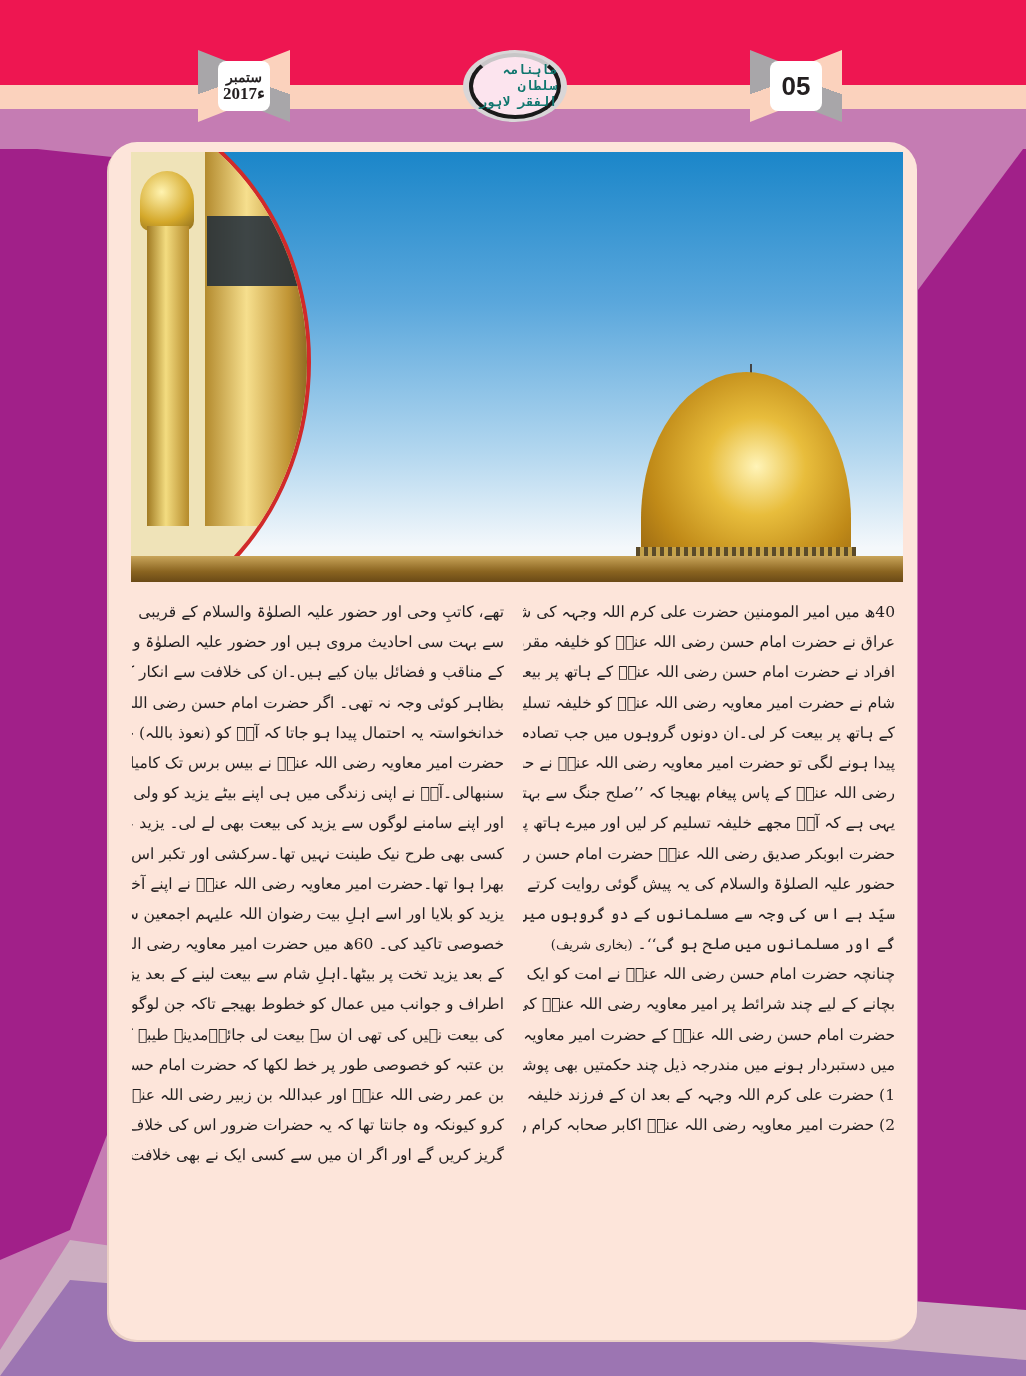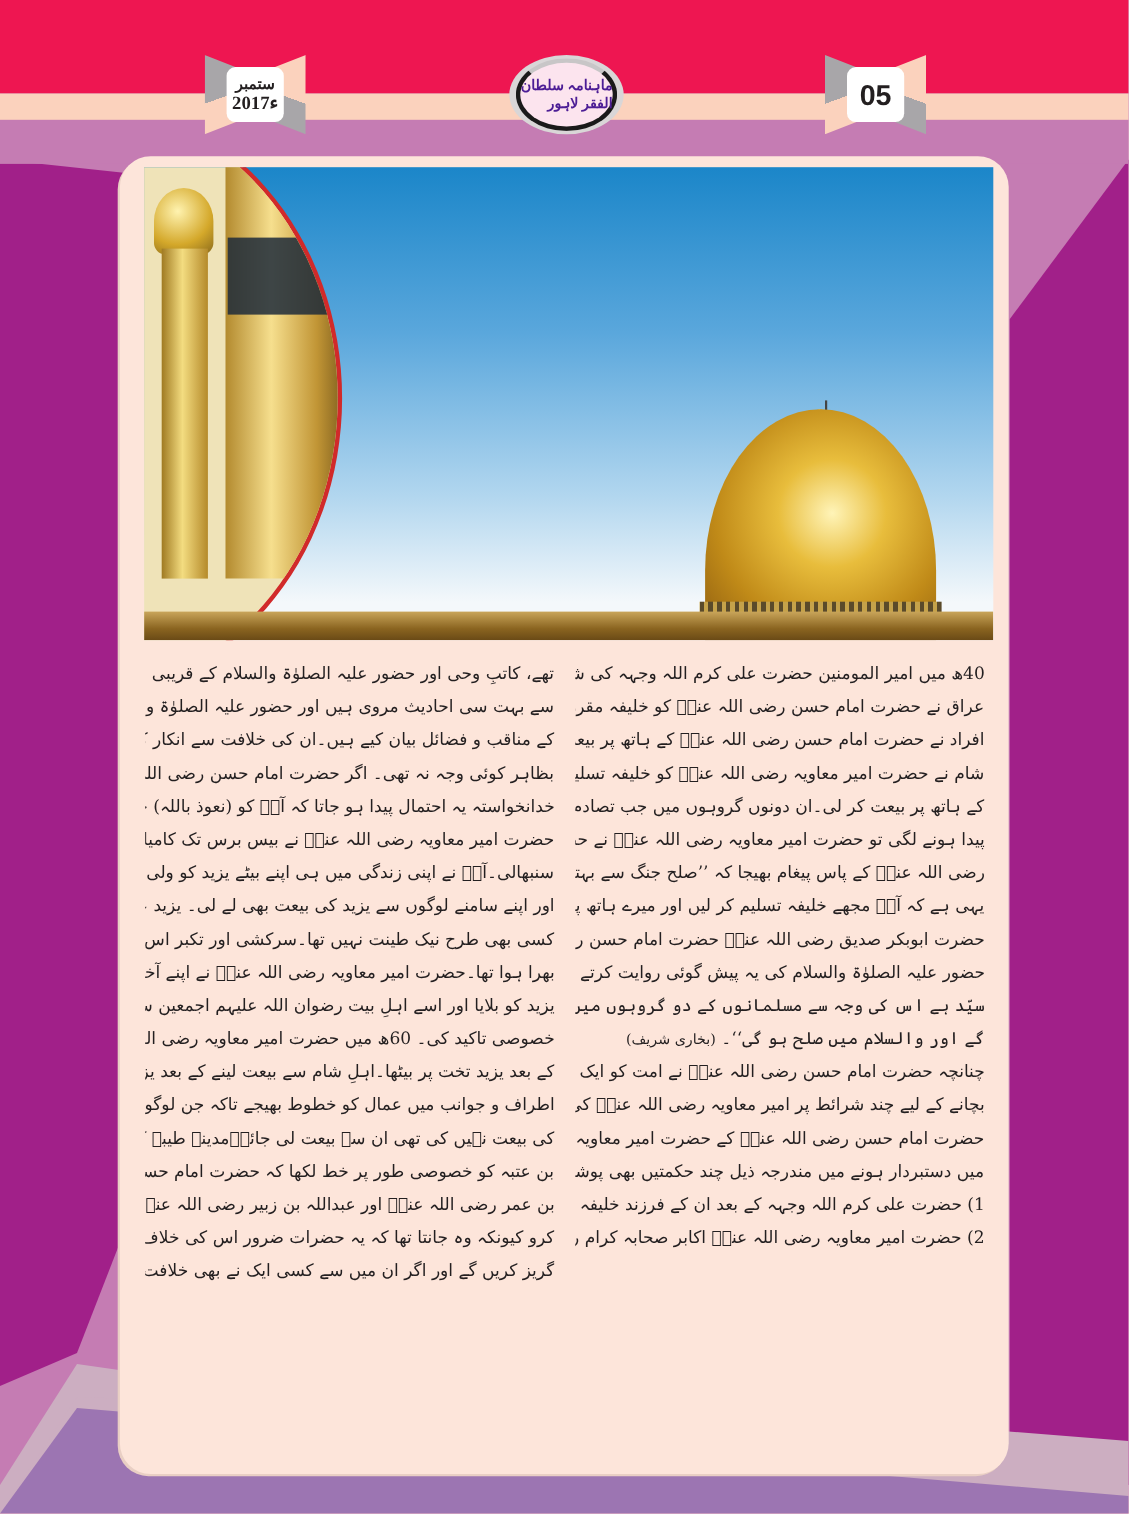--- a/index.html
+++ b/index.html
@@ -20,21 +20,21 @@
   .badge-box { position:absolute; left:20px; top:11px; width:52px; height:50px; background:#fff; border-radius:8px;
     display:flex; flex-direction:column; align-items:center; justify-content:center; color:#231f20; font-weight:bold; }
   .badge-month { font-family:"DejaVu Serif", serif; font-size:14px; line-height:16px; }
   .badge-year { font-family:Liberation Serif, serif; font-size:17px; line-height:18px; }
   .badge-page { font-family:"Liberation Sans", sans-serif; font-size:26px; }
 
   .logo { position:absolute; left:463px; top:50px; width:104px; height:72px; border-radius:50%;
     background:#d9d6d7; display:flex; align-items:center; justify-content:center; }
   .logo-ring { width:92px; height:66px; border-radius:50%; background:#fce4ee; border:4px solid #1a1a1a; border-top-color:#c8c6c7;
     display:flex; align-items:center; justify-content:center; box-sizing:border-box; }
-  .logo-text { font-family:Liberation Serif, serif; font-size:13px; font-weight:bold; color:#4c1d95; direction:rtl; }
+  .logo-text { font-family:Liberation Mono, monospace; font-size:13px; font-weight:bold; color:#0f766e; direction:rtl; }
 
   .panel { position:absolute; left:109px; top:142px; width:808px; height:1198px; background:#fde5da;
     border-radius:28px; box-shadow:-2px 2px 0 #e9cfc4; }
 
   .banner { position:absolute; left:131px; top:152px; width:772px; height:430px; overflow:hidden;
     background:linear-gradient(180deg,#1b86c9 0%, #5aa7dc 35%, #b3d7ef 70%, #f4f8fb 92%); }
   .banner-strip { position:absolute; left:0; bottom:0; width:100%; height:26px;
     background:linear-gradient(180deg,#c9a55a 0%, #8a6420 60%, #6a4a16 100%); }
   .banner-arc { position:absolute; left:-290px; top:-60px; width:470px; height:540px; border-radius:50%;
     background:#efe3b8; border:4px solid #d12a2a; box-sizing:border-box; overflow:hidden; }
@@ -80,21 +80,21 @@
     <polygon points="1026,145 1026,1350 918,1330 918,290" fill="#a12089"></polygon>
     <polygon points="0,1376 70,1270 900,1300 1026,1310 1026,1376" fill="#ccaec1"></polygon>
     <polygon points="0,1376 70,1280 1026,1360 1026,1376" fill="#9c75b2"></polygon>
   </svg>
 </div>
 
 <div class="top-band"></div>
 <div class="peach-band"></div>
 <div class="mauve-band"></div>
 
-<div class="badge-wrap" style="left:186px;">
+<div class="badge-wrap" style="left:198px;">
   <div class="wing-l"></div>
   <div class="wing-r"></div>
   <div class="badge-box">
     <span class="badge-month">ستمبر</span>
     <span class="badge-year">2017ء</span>
   </div>
 </div>
 
 <div class="logo">
   <div class="logo-ring">
@@ -133,21 +133,21 @@
   <p>افراد نے حضرت امام حسن رضی اللہ عنہٗ کے ہاتھ پر بیعت کی لیکن اہلِ</p>
   <p>شام نے حضرت امیر معاویہ رضی اللہ عنہٗ کو خلیفہ تسلیم کرتے ہوئے ان</p>
   <p>کے ہاتھ پر بیعت کر لی۔ان دونوں گروہوں میں جب تصادم کی صورتحال</p>
   <p>پیدا ہونے لگی تو حضرت امیر معاویہ رضی اللہ عنہٗ نے حضرت امام حسن</p>
   <p>رضی اللہ عنہٗ کے پاس پیغام بھیجا کہ ’’صلح جنگ سے بہتر ہے اور مناسب</p>
   <p>یہی ہے کہ آپؓ مجھے خلیفہ تسلیم کر لیں اور میرے ہاتھ پر بیعت کر لیں۔‘‘</p>
   <p>حضرت ابوبکر صدیق رضی اللہ عنہٗ حضرت امام حسن رضی اللہ عنہٗ کے متعلق</p>
   <p>حضور علیہ الصلوٰۃ والسلام کی یہ پیش گوئی روایت کرتے ہیں ’’میرا یہ بیٹا</p>
   <p>سیّد ہے اس کی وجہ سے مسلمانوں کے دو گروہوں میں اختلافات ختم ہوں</p>
   <p class="short">
-    <span>گے اور والسلام میں صلح ہو گی‘‘۔</span>
+    <span>گے اور مسلمانوں میں صلح ہو گی‘‘۔</span>
     <span class="citation">(بخاری شریف)</span>
   </p>
   <p>چنانچہ حضرت امام حسن رضی اللہ عنہٗ نے امت کو ایک بڑی جنگ سے</p>
   <p>بچانے کے لیے چند شرائط پر امیر معاویہ رضی اللہ عنہٗ کی بیعت کر لی۔</p>
   <p>حضرت امام حسن رضی اللہ عنہٗ کے حضرت امیر معاویہ رضی اللہ عنہٗ کے حق</p>
   <p class="short">میں دستبردار ہونے میں مندرجہ ذیل چند حکمتیں بھی پوشیدہ تھیں:</p>
   <p>1) حضرت علی کرم اللہ وجہہ کے بعد ان کے فرزند خلیفہ بن جاتے تو</p>
   <p>2) حضرت امیر معاویہ رضی اللہ عنہٗ اکابر صحابہ کرام رضی اللہ عنہم میں سے</p>
 </div>
 

